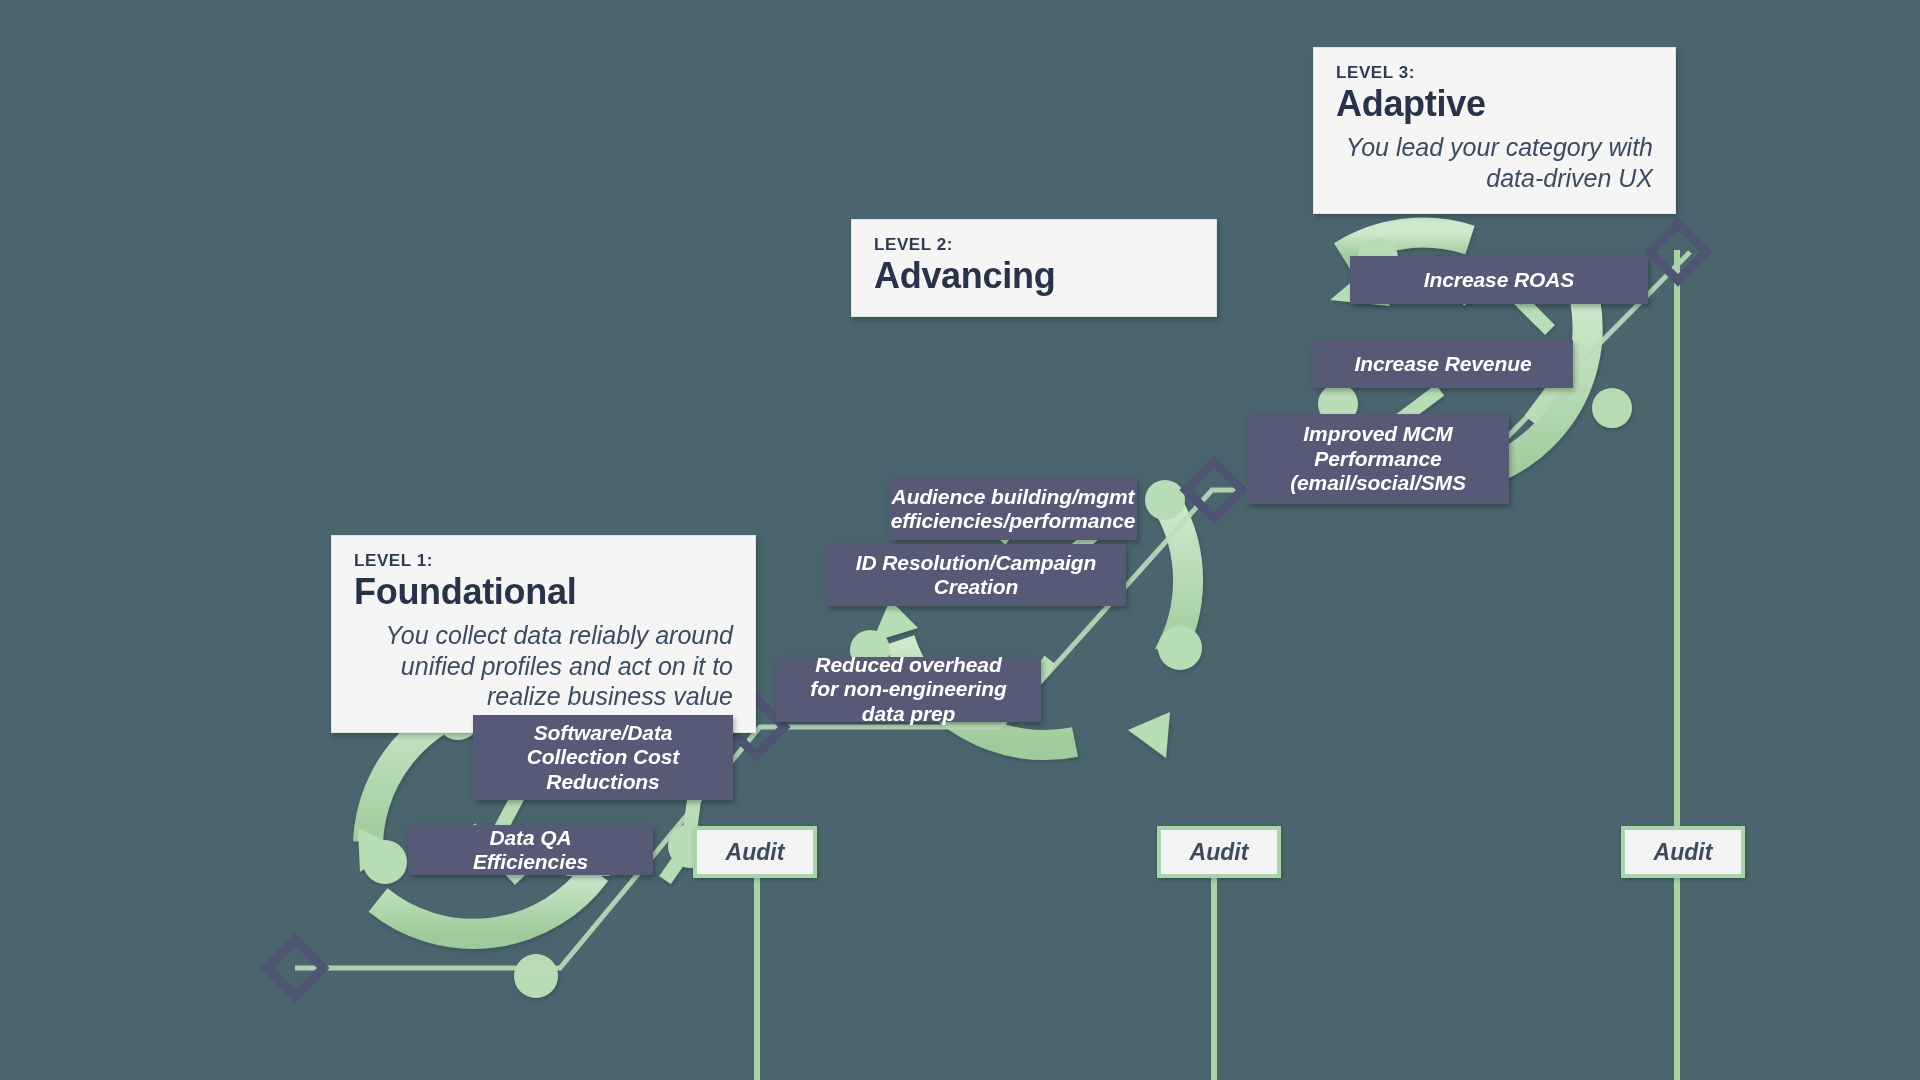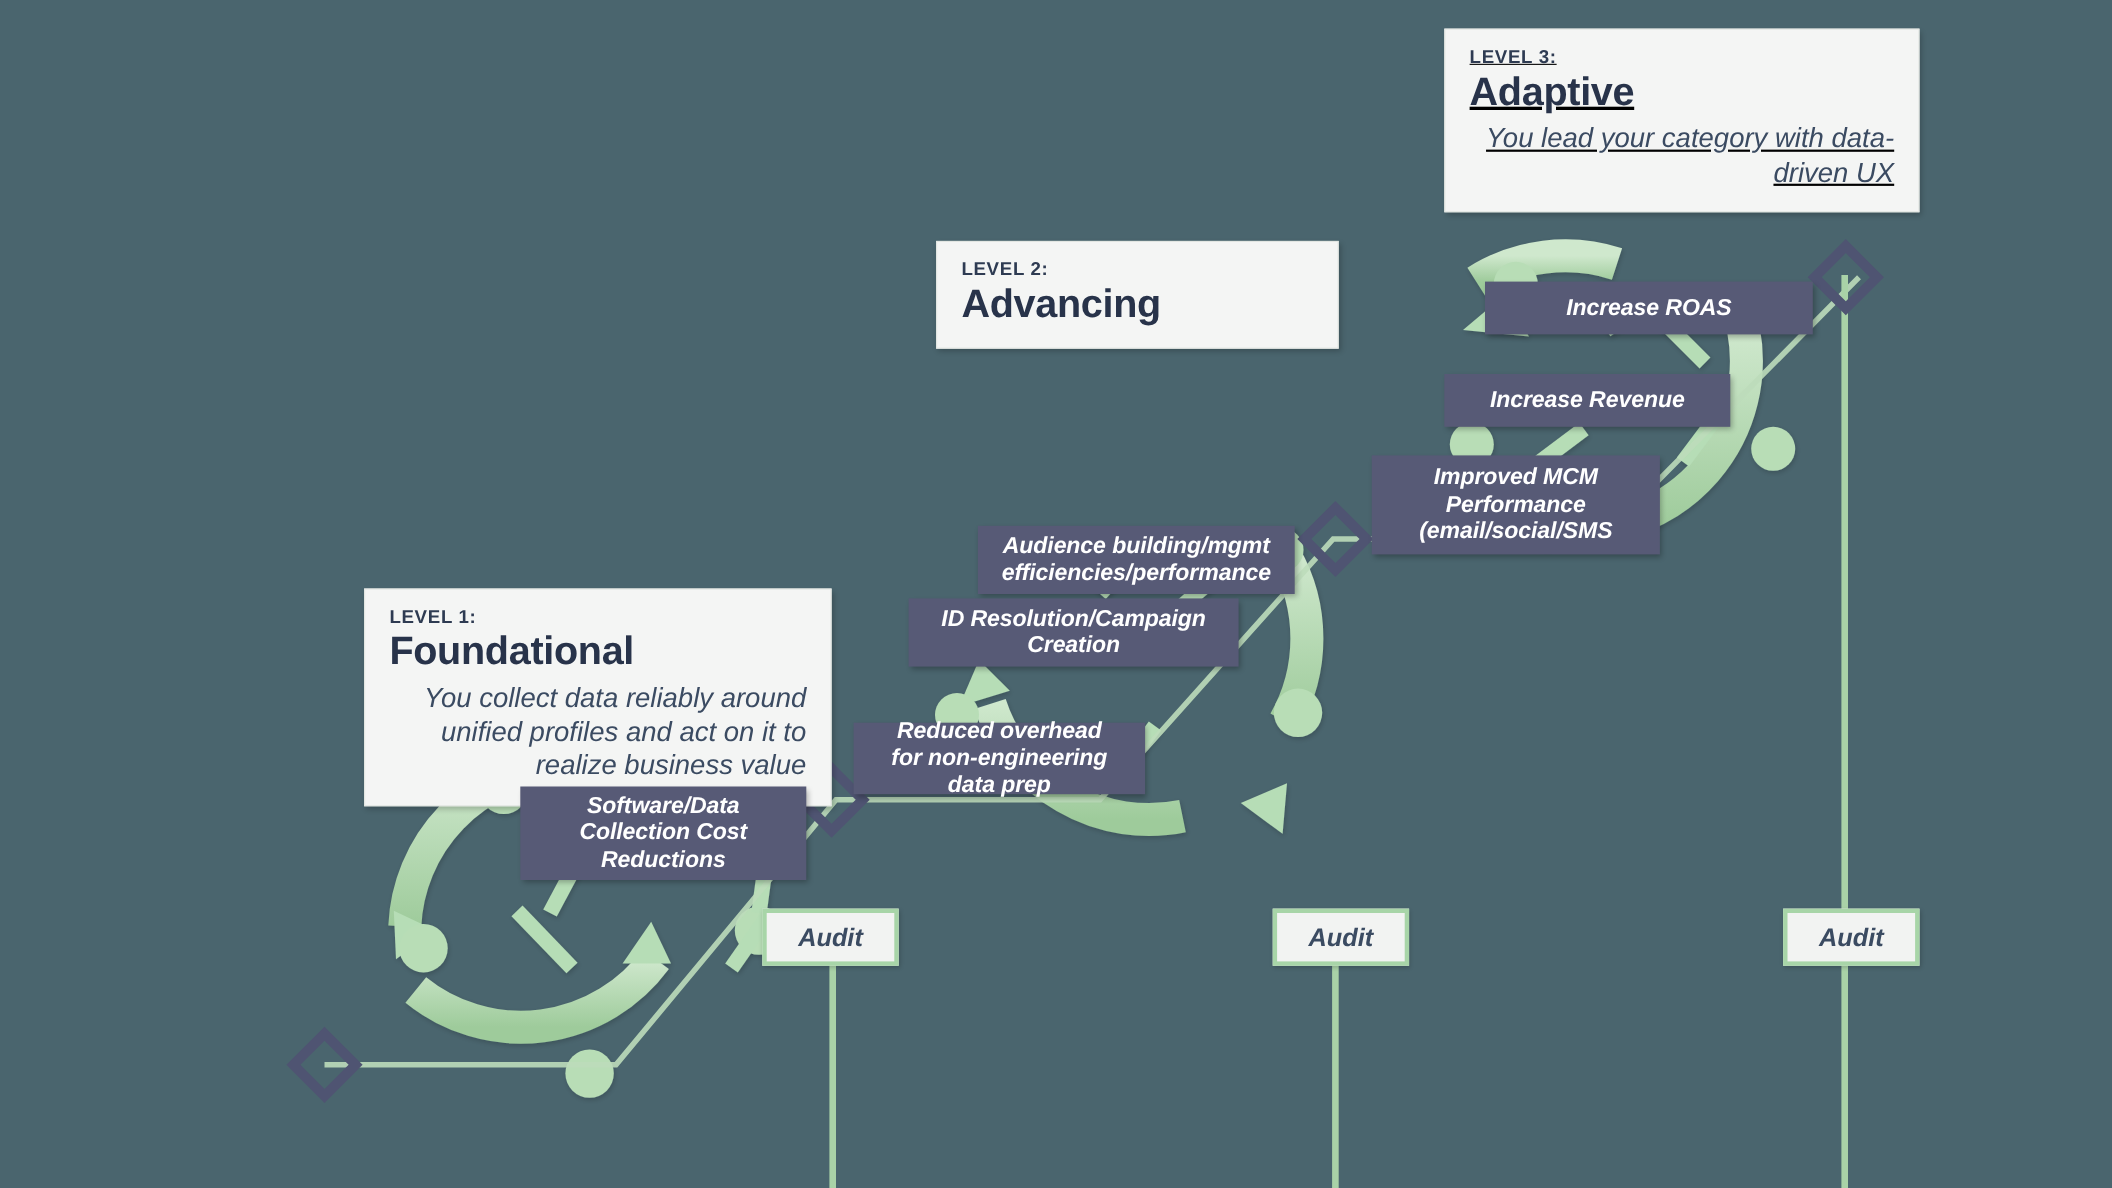--- a/index.html
+++ b/index.html
@@ -177,31 +177,32 @@
     <div class="level-kicker">LEVEL 1:</div>
     <div class="level-title">Foundational</div>
     <div class="level-desc">You collect data reliably around unified profiles and act on it to realize business value</div>
   </div>
 
   <div class="level-card" style="left:851px; top:219px; width:366px;">
     <div class="level-kicker">LEVEL 2:</div>
     <div class="level-title">Advancing</div>
   </div>
 
-  <div class="level-card" style="left:1313px; top:26px; width:432px;text-decoration:underline;">
+  <div class="level-card" style="left:1313px; top:47px; width:363px;">
     <div class="level-kicker">LEVEL 3:</div>
     <div class="level-title">Adaptive</div>
     <div class="level-desc">You lead your category with data-driven UX</div>
   </div>
 
   <div class="chip" style="left:473px; top:715px; width:260px; height:85px;">Software/Data Collection Cost Reductions</div>
 
-
-
-  <div class="chip" style="left:889px; top:478px; width:288px; height:62px;">Audience building/mgmt efficiencies/performance</div>
+  <div class="chip" style="left:408px; top:825px; width:245px; height:50px;">Data QA Efficiencies</div>
+
+
+  <div class="chip" style="left:889px; top:478px; width:248px; height:62px;">Audience building/mgmt efficiencies/performance</div>
 
   <div class="chip" style="left:826px; top:544px; width:300px; height:62px;">ID Resolution/Campaign Creation</div>
 
   <div class="chip" style="left:776px; top:657px; width:265px; height:65px;">Reduced overhead for non-engineering data prep</div>
 
   <div class="chip" style="left:1350px; top:256px; width:298px; height:48px;">Increase ROAS</div>
 
   <div class="chip" style="left:1313px; top:340px; width:260px; height:48px;">Increase Revenue</div>
 
   <div class="chip" style="left:1247px; top:414px; width:262px; height:90px;">Improved MCM Performance (email/social/SMS</div>

